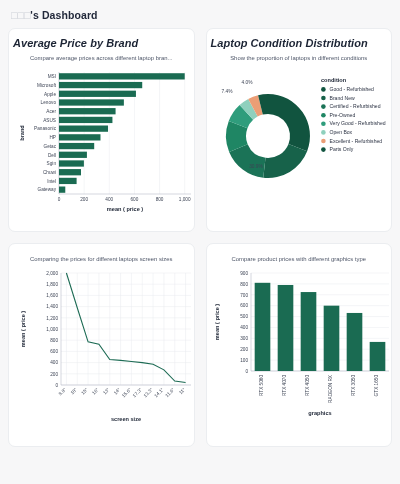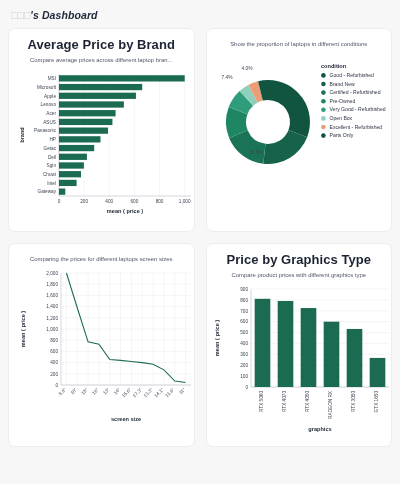--- a/index.html
+++ b/index.html
@@ -8,43 +8,43 @@
     background: #f7f7f8;
     font-family: "Liberation Sans", sans-serif;
     overflow: hidden;
   }
   #app { width: 400px; height: 484px; position: relative; }
 
   
   .header { padding: 9px 0 4px 11px; }
   .header-title {
     font-size: 10.5px; font-weight: bold; color: #22293b;
-    letter-spacing: .1px; white-space: nowrap; font-style: italic;
+    letter-spacing: .1px; white-space: nowrap;
   }
   .tofu-run { color: #cfd2d8; }
 
   
   .grid {
     display: grid;
     grid-template-columns: 1fr 1fr;
     grid-template-rows: 204px 204px;
     gap: 11px 11px;
     padding: 3px 8px 0 8px;
   }
   .panel {
     background: #ffffff;
     border: 1px solid #ebedf0;
     border-radius: 7px;
     padding: 8px 4px 4px 4px;
     display: flex; flex-direction: column;
     overflow: hidden;
   }
   .panel-title {
-    text-align: center; font-size: 13px; font-weight: bold;
-    color: #1c2434; letter-spacing: .05px; line-height: 1.25;
+    text-align: left; font-size: 11px; font-weight: bold;
+    color: #1c2434; letter-spacing: .05px; line-height: 1.25; font-style: italic;
   }
   .panel-sub {
     text-align: center; font-size: 5.9px; color: #4e5668;
     margin-top: 4px; padding: 0 3px; line-height: 1.2;
     white-space: nowrap; overflow: hidden; text-overflow: ellipsis;
   }
   .plot { flex: 1; position: relative; margin-top: 4px; }
   svg { display: block; }
   .ax-label { font-size: 5.6px; fill: #1c2434; font-weight: bold; }
   .tick { font-size: 4.7px; fill: #3d4455; }
@@ -114,20 +114,21 @@
             <text x="43" y="116.72857142857141" text-anchor="end" class="tick">Intel</text>
             <rect x="46" y="120.50571428571428" width="6.285714285714285" height="6.274285714285713" class="bar"></rect>
             <text x="43" y="125.44285714285714" text-anchor="end" class="tick">Gateway</text>
             <text x="112" y="145" text-anchor="middle" class="ax-label">mean ( price )</text>
             <text x="11" y="67" text-anchor="middle" transform="rotate(-90 11 67)" class="ax-label">brand</text>
           </svg>
       </div>
     </div>
 
     <div class="panel">
+      <div class="panel-title">Laptop Condition Distribution</div>
       <div class="panel-sub">Show the proportion of laptops in different conditions</div>
       <div class="plot">
         <svg id="svg-donut" width="186" height="158" viewBox="0 0 186 158">
             <path d="M57,28A42,42 0 0 1 96.14698672324485,85.21556540159092L77.50556447408064,77.9700580675A22,22 0 0 0 57,48Z" fill="#11543f"></path>
             <path d="M96.14698672324485,85.21556540159092A42,42 0 0 1 52.26003183531377,111.73167504184036L54.5171595327834,91.85944883144018A22,22 0 0 0 77.50556447408064,77.9700580675Z" fill="#17624a"></path>
             <path d="M52.26003183531377,111.73167504184036A42,42 0 0 1 18.146757312952758,85.95072201191564L36.64830144964192,78.35514010147962A22,22 0 0 0 54.5171595327834,91.85944883144018Z" fill="#1b7357"></path>
             <path d="M18.146757312952758,85.95072201191564A42,42 0 0 1 17.758184416822303,55.03070109404346L36.444763265954535,62.15893866830848A22,22 0 0 0 36.64830144964192,78.35514010147962Z" fill="#1f8664"></path>
             <path d="M17.758184416822303,55.03070109404346A42,42 0 0 1 28.636022058916982,39.02444907095669L42.14267822133746,53.77471141812017A22,22 0 0 0 36.444763265954535,62.15893866830848Z" fill="#2f9d7c"></path>
             <path d="M28.636022058916982,39.02444907095669A42,42 0 0 1 37.23043484905604,32.94376848973196L46.644513492362684,50.589593018431025A22,22 0 0 0 42.14267822133746,53.77471141812017Z" fill="#8fd0bd"></path>
             <path d="M37.23043484905604,32.94376848973196A42,42 0 0 1 47.06704212500358,29.191467217583686L51.79702206547807,48.62410187587717A22,22 0 0 0 46.644513492362684,50.589593018431025Z" fill="#eb9e76"></path>
@@ -209,21 +210,20 @@
             <line x1="48" y1="6" x2="48" y2="118" class="axis-line"></line>
             <line x1="48" y1="118" x2="178" y2="118" class="axis-line"></line>
             <path d="M53.416666666666664,6L64.25,40.72L75.08333333333334,74.88L85.91666666666667,77.12L96.75000000000001,92.52L107.58333333333334,93.36L118.41666666666667,94.48L129.25,95.6L140.08333333333334,97.28L150.91666666666666,102.88L161.75,114.08L172.58333333333334,115.48" class="lineseries"></path>
             <text x="113" y="154" text-anchor="middle" class="ax-label">screen  size</text>
             <text x="12" y="62" text-anchor="middle" transform="rotate(-90 12 62)" class="ax-label">mean ( price )</text>
           </svg>
       </div>
     </div>
 
     <div class="panel">
-      <div class="panel-title">Price by Graphics Type</div>
       <div class="panel-sub">Compare product prices with different graphics type</div>
       <div class="plot">
         <svg id="svg-graphics" width="186" height="158" viewBox="0 0 186 158">
             <line x1="40" y1="104" x2="178" y2="104" class="grid-line"></line>
             <text x="37" y="105.8" text-anchor="end" class="tick">0</text>
             <line x1="40" y1="93.11111111111111" x2="178" y2="93.11111111111111" class="grid-line"></line>
             <text x="37" y="94.91111111111111" text-anchor="end" class="tick">100</text>
             <line x1="40" y1="82.22222222222223" x2="178" y2="82.22222222222223" class="grid-line"></line>
             <text x="37" y="84.02222222222223" text-anchor="end" class="tick">200</text>
             <line x1="40" y1="71.33333333333334" x2="178" y2="71.33333333333334" class="grid-line"></line>

